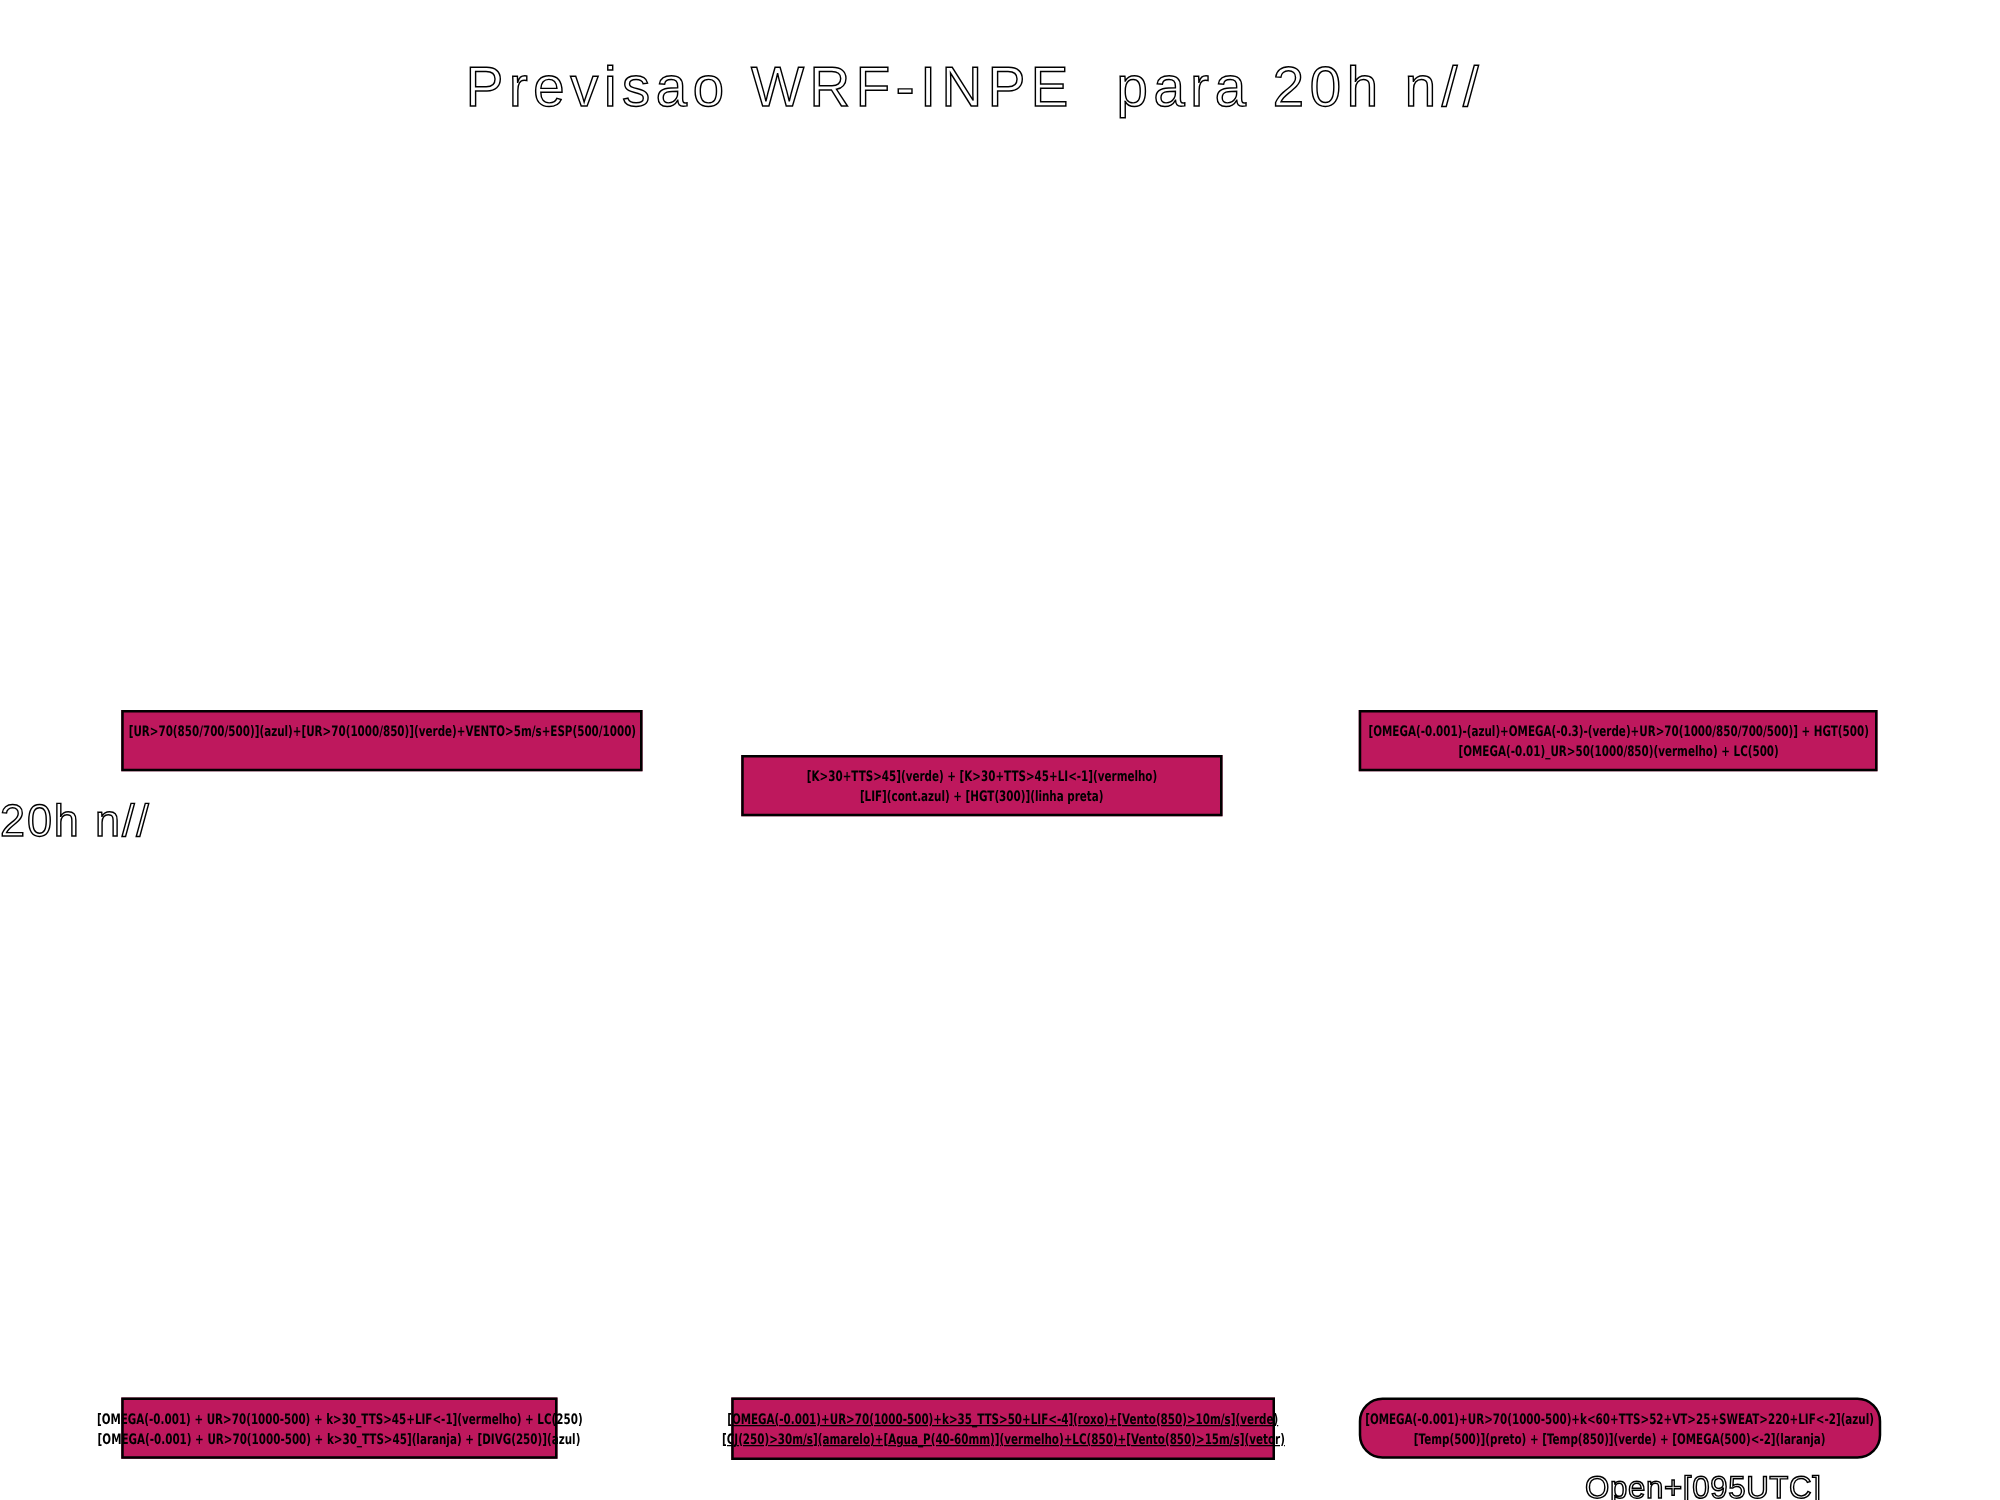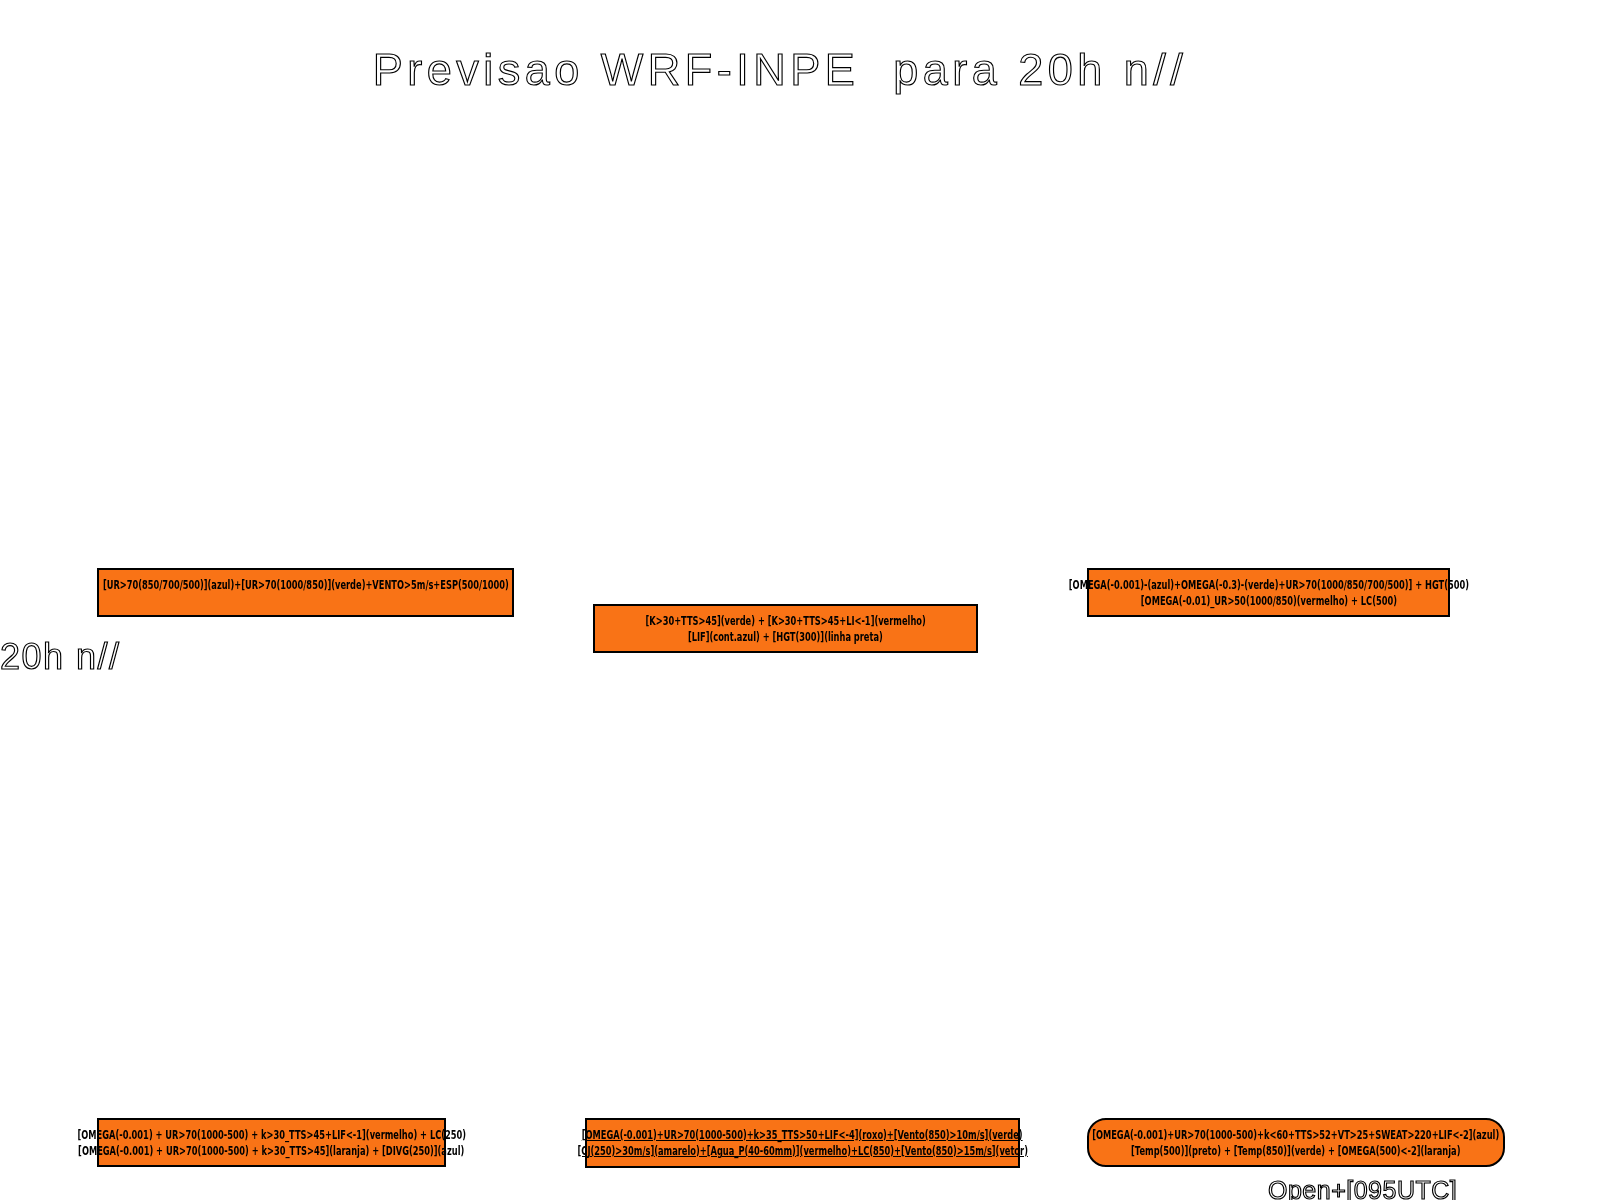--- a/index.html
+++ b/index.html
@@ -58,21 +58,21 @@
     left: 1268px;
     font-size: 25px;
     letter-spacing: 0.5px;
   }
 
   
   .panel {
     position: absolute;
     box-sizing: border-box;
     border: 2px solid #000000;
-    background: #f97316;
+    background: #be185d;
     display: flex;
     flex-direction: column;
     justify-content: center;
     align-items: center;
   }
   .panel-line {
     display: block;
     font-family: "DejaVu Sans", sans-serif;
     font-weight: bold;
     font-size: 11.5px;
@@ -80,21 +80,21 @@
     color: #000000;
     white-space: pre;
     transform: scaleX(0.72);
     transform-origin: 50% 50%;
     text-align: center;
     min-height: 16px;
   }
 
   .pA { left:  97px; top:  568px; width: 417px; height: 49px; }
   .pB { left: 593px; top:  568px; width: 385px; height: 49px; margin-top: 36px; }
-  .pC { left:1087px; top:  568px; width: 363px; height: 49px; }
+  .pC { left:1087px; top:  568px; width: 415px; height: 49px; }
   .pD { left:  97px; top: 1118px; width: 349px; height: 49px; }
   .pE { left: 585px; top: 1118px; width: 435px; height: 50px; text-decoration: underline; }
   .pF { left:1087px; top: 1118px; width: 418px; height: 49px; border-radius: 19px; }
 </style>
 </head>
 <body>
 
 <div id="sheet">
 
   <div class="plotter title">Previsao WRF-INPE  para 20h n//</div>

